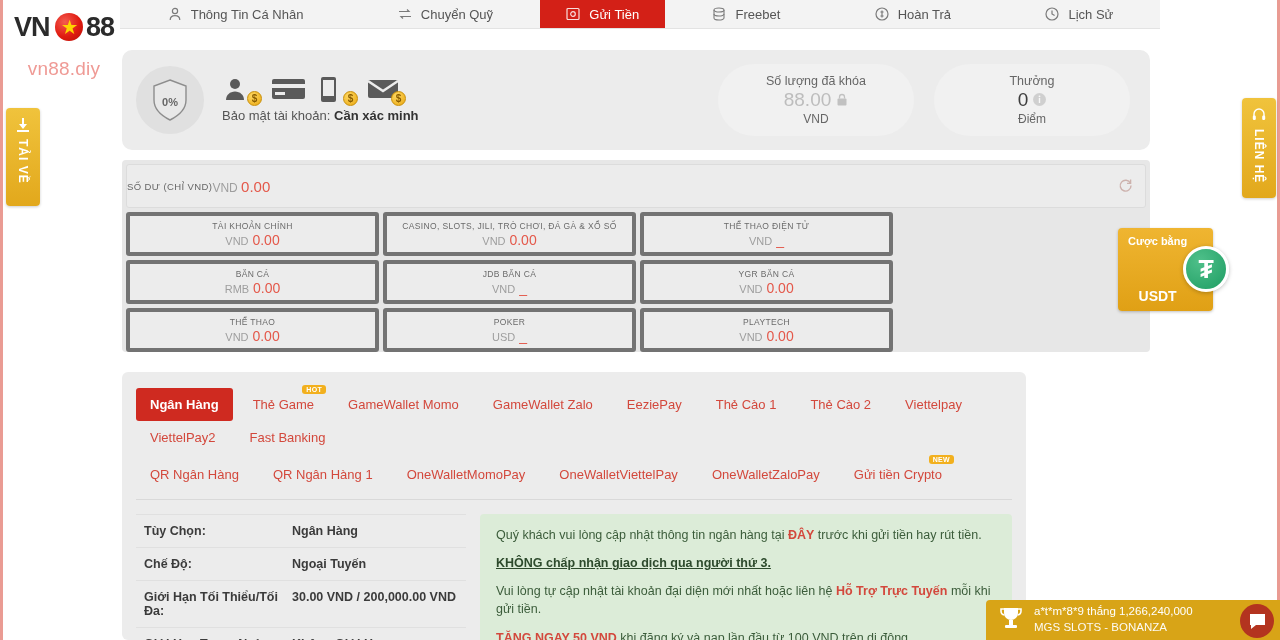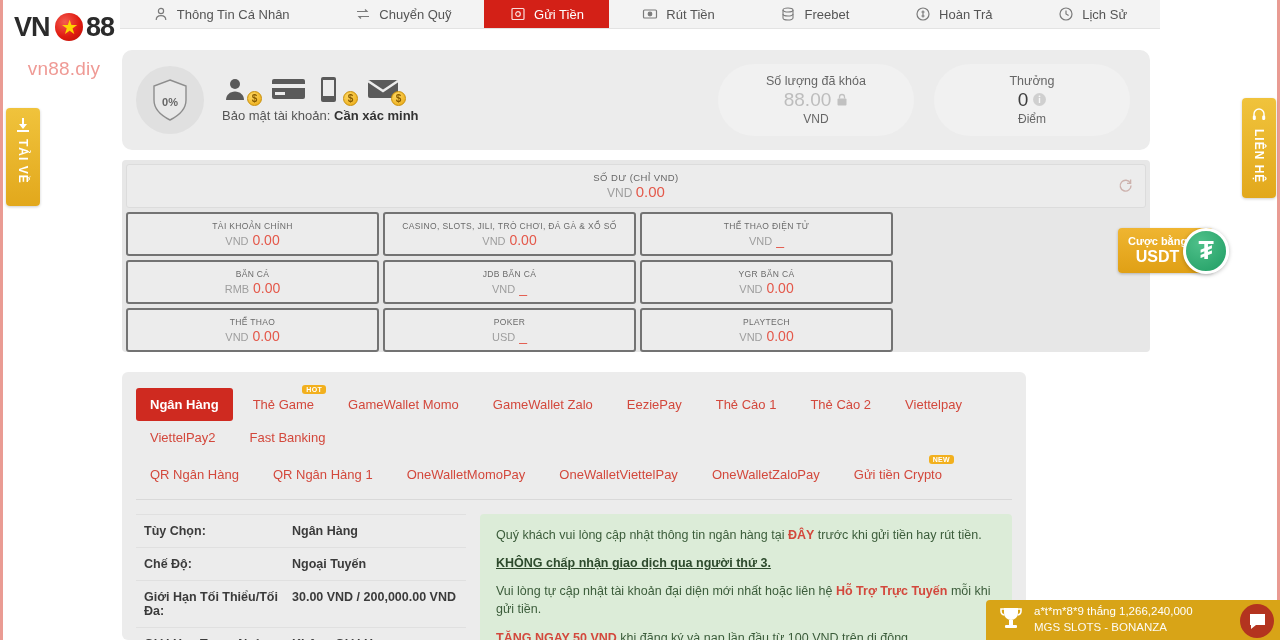--- a/index.html
+++ b/index.html
@@ -76,29 +76,29 @@
   .pill-title { font-size:12.5px; color:#666; }
   .pill-value { font-size:19px; color:#bdbdbd; display:flex; align-items:center; gap:5px; }
   .pill-value.dark { color:#3d3d3d; }
   .pill-unit { font-size:12px; color:#666; }
   .mini-ico { opacity:.55; }
 
   
   .bal-panel { position:absolute; left:122px; top:160px; width:1028px; height:192px;
                background:#e7e7e7; border-radius:4px; padding:4px; }
   .bal-head { position:relative; height:44px; background:#ececec; border:1px solid #dcdcdc;
-              border-radius:3px; display:flex; flex-direction:column; align-items:center;
-              justify-content:center; }
+              border-radius:3px; display:flex; flex-direction:row; align-items:center;
+              }
   .bal-head .t { font-size:9.5px; color:#666; letter-spacing:.4px; }
   .bal-head .v { font-size:12px; color:#9e9e9e; }
   .bal-head .v b { color:#e4584a; font-size:15px; font-weight:normal; }
   .refresh { position:absolute; right:12px; top:13px; cursor:pointer; opacity:.6; }
 
   .wallet-grid { display:flex; flex-wrap:wrap; gap:4px; margin-top:4px; }
-  .wcell { width:253px; height:44px; background:#ececec; border:2px solid #737373; border-radius:3px;
+  .wcell { width:253px; height:44px; background:#ececec; border:4px solid #737373; border-radius:3px;
            display:flex; flex-direction:column; align-items:center; justify-content:center; gap:1px;
            cursor:pointer; }
   .wcell .t { font-size:8.5px; color:#6a6a6a; letter-spacing:.35px; text-align:center; }
   .wcell .v { font-size:11px; color:#9e9e9e; }
   .wcell .v b { color:#e4584a; font-size:14px; font-weight:normal; }
 
   
   .dep-panel { position:absolute; left:122px; top:372px; width:904px; height:268px;
                background:#ececec; border-radius:6px; padding:16px 14px 0 14px; }
   .tabs-row { display:flex; flex-wrap:wrap; align-items:center; gap:0 6px; }
@@ -122,21 +122,21 @@
   .notice { flex:1; background:#dcecd8; border-radius:4px; padding:12px 16px; }
   .notice p { font-size:12.5px; color:#3b5c3a; line-height:1.45; margin-bottom:10px; }
   .notice p.bold { font-weight:bold; color:#2d4a2c;text-decoration:underline; }
   .hl-red { color:#d3483c; font-weight:bold; }
 
   
   .usdt { position:absolute; left:1118px; top:228px; display:flex; align-items:center; }
   .usdt-label { background:linear-gradient(180deg,#efb531,#e0a015); color:#fff; font-size:11px;
                 line-height:1.15; font-weight:bold; padding:7px 26px 7px 10px; border-radius:4px;
                 text-align:center; box-shadow:0 1px 3px rgba(0,0,0,.25); }
-  .usdt-label .big { font-size:16px; }
+  .usdt-label .big { font-size:14px;margin-top:40px; }
   .usdt-coin { position:absolute; right:-16px; width:46px; height:46px; border-radius:50%;
                background:radial-gradient(circle at 35% 30%, #4fc08a, #1f9d63);
                border:3px solid #fff; color:#fff; font-size:25px; font-weight:bold;
                display:flex; align-items:center; justify-content:center; box-shadow:0 1px 4px rgba(0,0,0,.25); }
 
   
   .toast { position:absolute; left:986px; top:600px; width:294px; height:40px;
            background:#d8a417; display:flex; align-items:center; gap:10px; padding:0 12px;
            border-top-left-radius:4px; overflow:hidden; }
   .toast .cup { flex:0 0 auto; }
@@ -207,29 +207,20 @@
       <span>Chuyển Quỹ</span>
     </div>
     <div class="nav-item active">
       <span class="nav-ico">
         <svg width="16" height="16" viewBox="0 0 16 16" fill="none" stroke="#fff" stroke-width="1.2">
           <rect x="2" y="2.5" width="12" height="11" rx="1"></rect>
             <circle cx="8" cy="8" r="2.3"></circle>
         </svg>
       </span>
       <span>Gửi Tiền</span>
-    </div>
-    <div class="nav-item">
-      <span class="nav-ico">
-        <svg width="16" height="16" viewBox="0 0 16 16" fill="none" stroke="#666" stroke-width="1.2">
-          <rect x="1.5" y="4" width="13" height="8" rx="1"></rect>
-            <circle cx="8" cy="8" r="1.8" fill="#666"></circle>
-        </svg>
-      </span>
-      <span>Rút Tiền</span>
     </div>
     <div class="nav-item">
       <span class="nav-ico">
         <svg width="16" height="16" viewBox="0 0 16 16" fill="none" stroke="#666" stroke-width="1.1">
           <ellipse cx="8" cy="4" rx="5" ry="2"></ellipse>
             <path d="M3 4v8c0 1.1 2.2 2 5 2s5-.9 5-2V4"></path>
             <path d="M3 8c0 1.1 2.2 2 5 2s5-.9 5-2"></path>
         </svg>
       </span>
       <span>Freebet</span>

